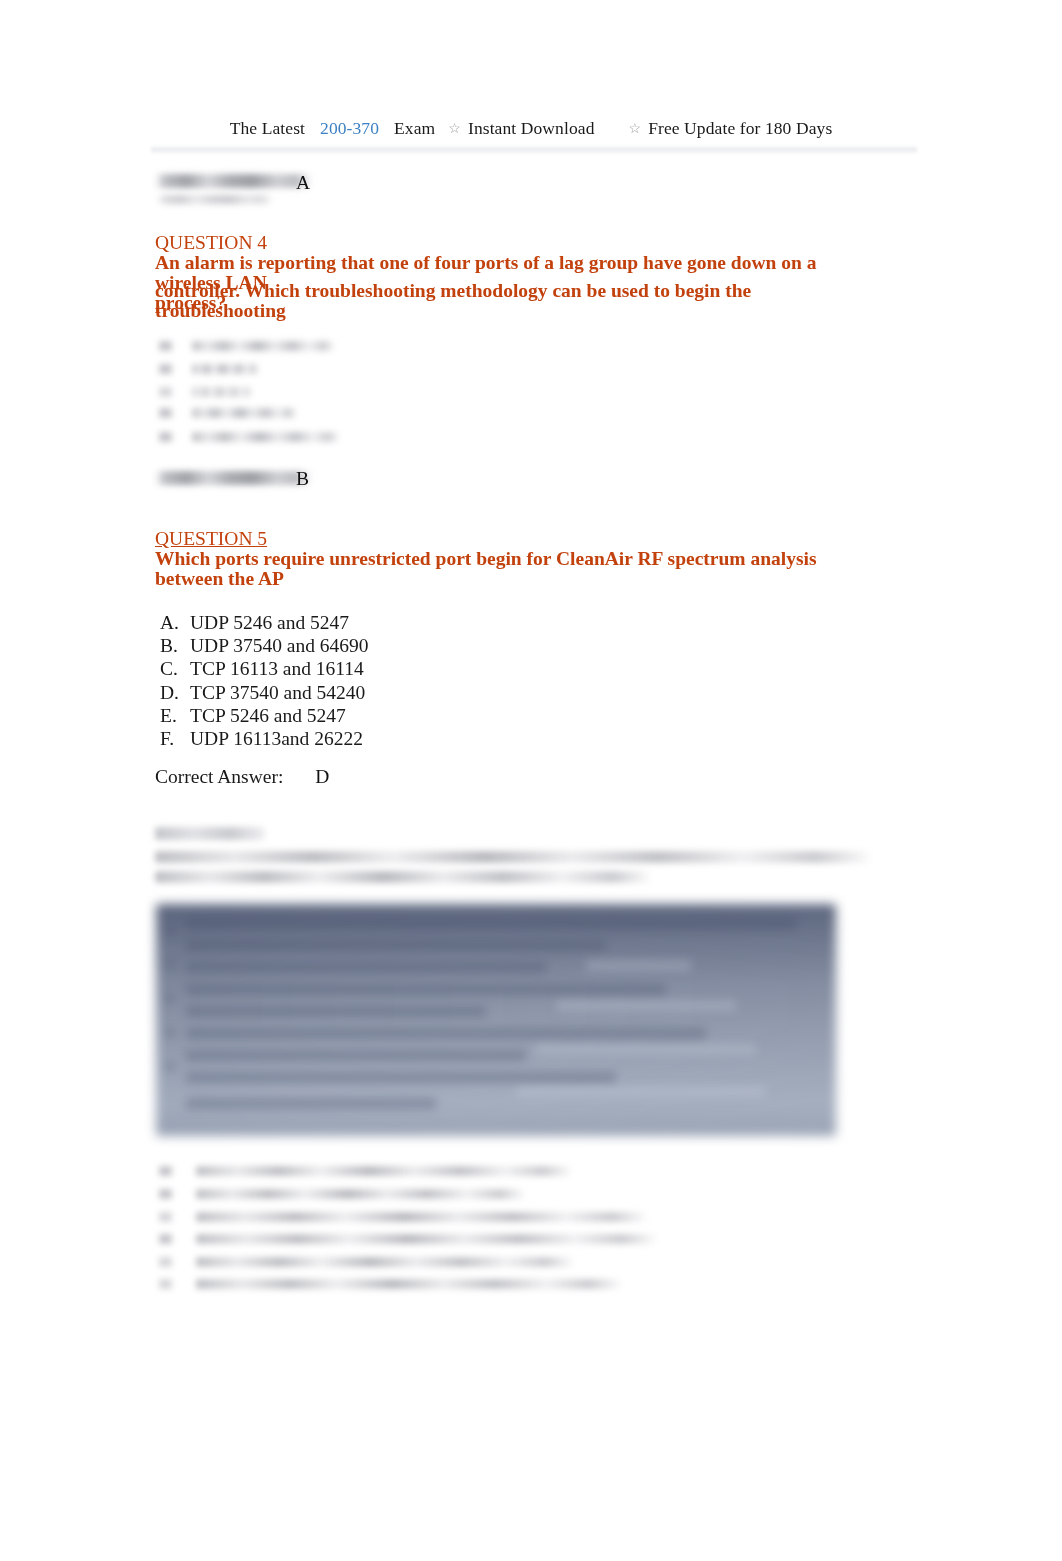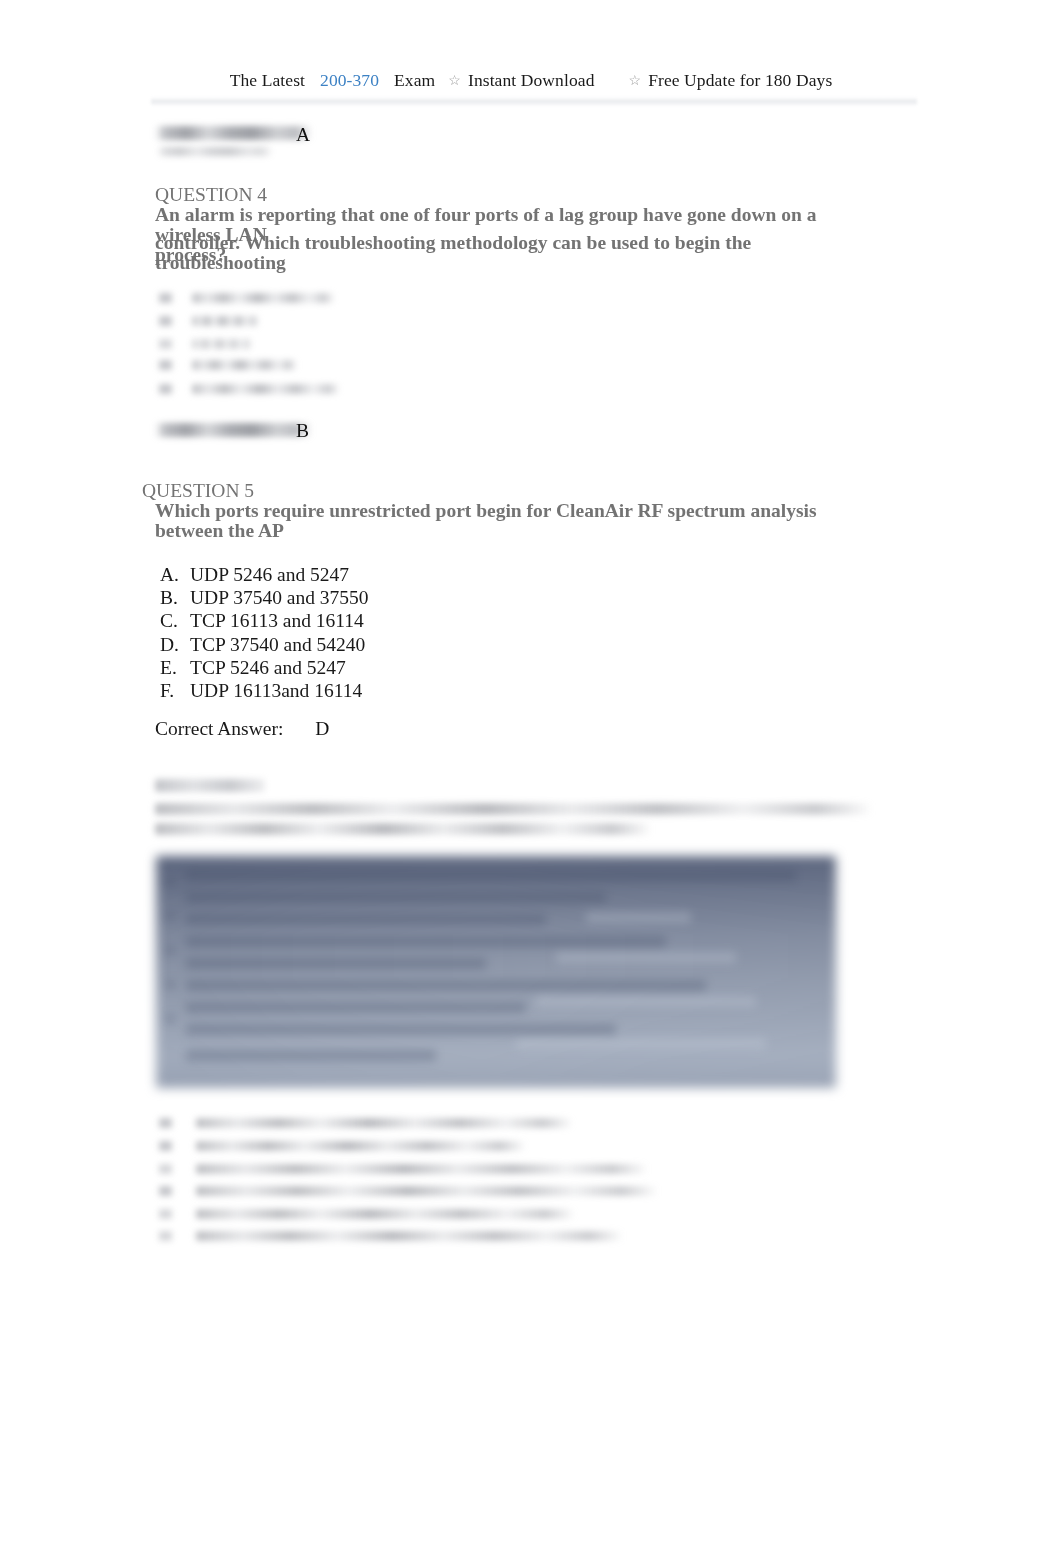--- a/index.html
+++ b/index.html
@@ -14,20 +14,21 @@
     position: relative;
     font-family: "Liberation Serif", "DejaVu Serif", serif;
     color: #1a1a1a;
     overflow: hidden;
   }
 
   .page {
     position: absolute;
     inset: 0;
     background: #ffffff;
+    margin-top: 48px;
   }
 
   
   .header {
     position: absolute;
     left: 0;
     top: 70px;
     width: 1062px;
     height: 30px;
     display: flex;
@@ -64,21 +65,21 @@
        rgba(228,230,234,0.85) 55%,
        rgba(255,255,255,0) 100%);
     filter: blur(1.6px);
   }
 
   
   .tblock {
     position: absolute;
     font-size: 19.5px;
     line-height: 20.2px;
-    color: #737373;
+    color: #c2410c;
   }
   .qhead { font-size: 19.5px; }
   .qbody { font-size: 19.5px; line-height: 20.2px; font-weight: bold; }
 
   .answer-row {
     position: absolute;
     display: flex;
     align-items: baseline;
     font-size: 19.5px;
   }
@@ -272,48 +273,48 @@
 
     <div class="smear-letter" style="left:159px; top:384px;"></div>
     <div class="smear-line" style="left:192px; top:384px; width:148px;"></div>
   </div>
 
   <div class="smear" style="left:155px; top:423px; width:157px; height:14px;"></div>
   <div class="answer-row" style="left:296px; top:420px;">
     <span class="answer-letter">B</span>
   </div>
 
-  <div class="tblock qhead" style="left:142px; top:481px;">QUESTION 5</div>
+  <div class="tblock qhead" style="left:155px; top:481px;text-decoration:underline;">QUESTION 5</div>
 
   <div class="tblock qbody" style="left:155px; top:501px; width:720px;">Which ports require unrestricted port begin for CleanAir RF spectrum analysis between the AP</div>
 
   <div class="optlist" style="left:160px; top:563px;">
     <div class="optrow">
       <span class="optletter">A.</span>
       <span>UDP 5246 and 5247</span>
     </div>
     <div class="optrow">
       <span class="optletter">B.</span>
-      <span>UDP 37540 and 37550</span>
+      <span>UDP 37540 and 64690</span>
     </div>
     <div class="optrow">
       <span class="optletter">C.</span>
       <span>TCP 16113 and 16114</span>
     </div>
     <div class="optrow">
       <span class="optletter">D.</span>
       <span>TCP 37540 and 54240</span>
     </div>
     <div class="optrow">
       <span class="optletter">E.</span>
       <span>TCP 5246 and 5247</span>
     </div>
     <div class="optrow">
       <span class="optletter">F.</span>
-      <span>UDP 16113and 16114</span>
+      <span>UDP 16113and 26222</span>
     </div>
   </div>
 
   <div class="answer-row" style="left:155px; top:718px;">
     <span>Correct Answer:</span>
     <span style="display:inline-block;width:32px;"></span>
     <span class="answer-letter">D</span>
   </div>
 
   <div class="q6head-smear"></div>

